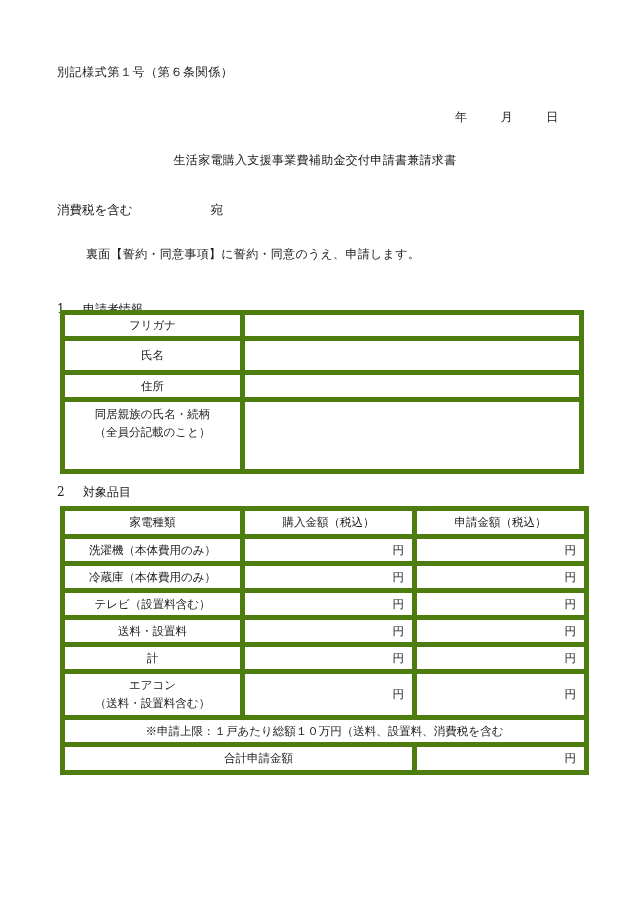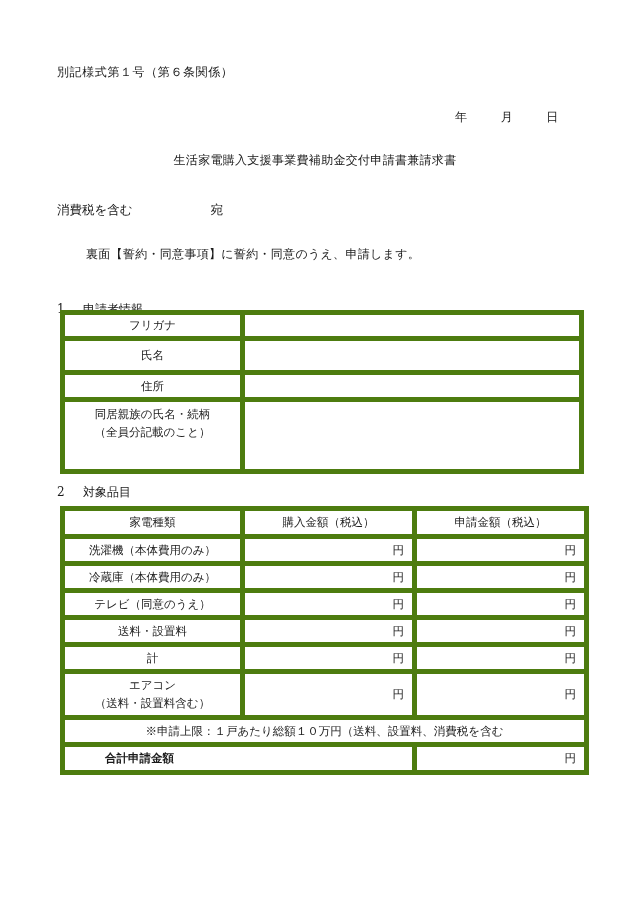--- a/index.html
+++ b/index.html
@@ -147,23 +147,22 @@
   #items-table tr.ac td { height: 41px; }
   #items-table tr.ac .c-kind {
     line-height: 1.5;
     vertical-align: middle;
   }
   #items-table tr.ac td.money {
     vertical-align: middle;
   }
   #items-table tr.total td { height: 23px; line-height: 23px; }
   #items-table tr.total .total-label {
-    text-align: left;
+    text-align: center;
     padding-left: 40px;
-    font-weight: bold;
   }
   .nowrap-clip {
     display: block;
     overflow: hidden;
     white-space: nowrap;
   }
 </style>
 </head>
 <body>
 
@@ -232,21 +231,21 @@
         <td class="c-kind">洗濯機（本体費用のみ）</td>
         <td class="c-buy money">円</td>
         <td class="c-claim money">円</td>
       </tr>
       <tr class="item">
         <td class="c-kind">冷蔵庫（本体費用のみ）</td>
         <td class="c-buy money">円</td>
         <td class="c-claim money">円</td>
       </tr>
       <tr class="item">
-        <td class="c-kind">テレビ（同意のうえ）</td>
+        <td class="c-kind">テレビ（設置料含む）</td>
         <td class="c-buy money">円</td>
         <td class="c-claim money">円</td>
       </tr>
       <tr class="item">
         <td class="c-kind">送料・設置料</td>
         <td class="c-buy money">円</td>
         <td class="c-claim money">円</td>
       </tr>
       <tr class="item">
         <td class="c-kind">計</td>

